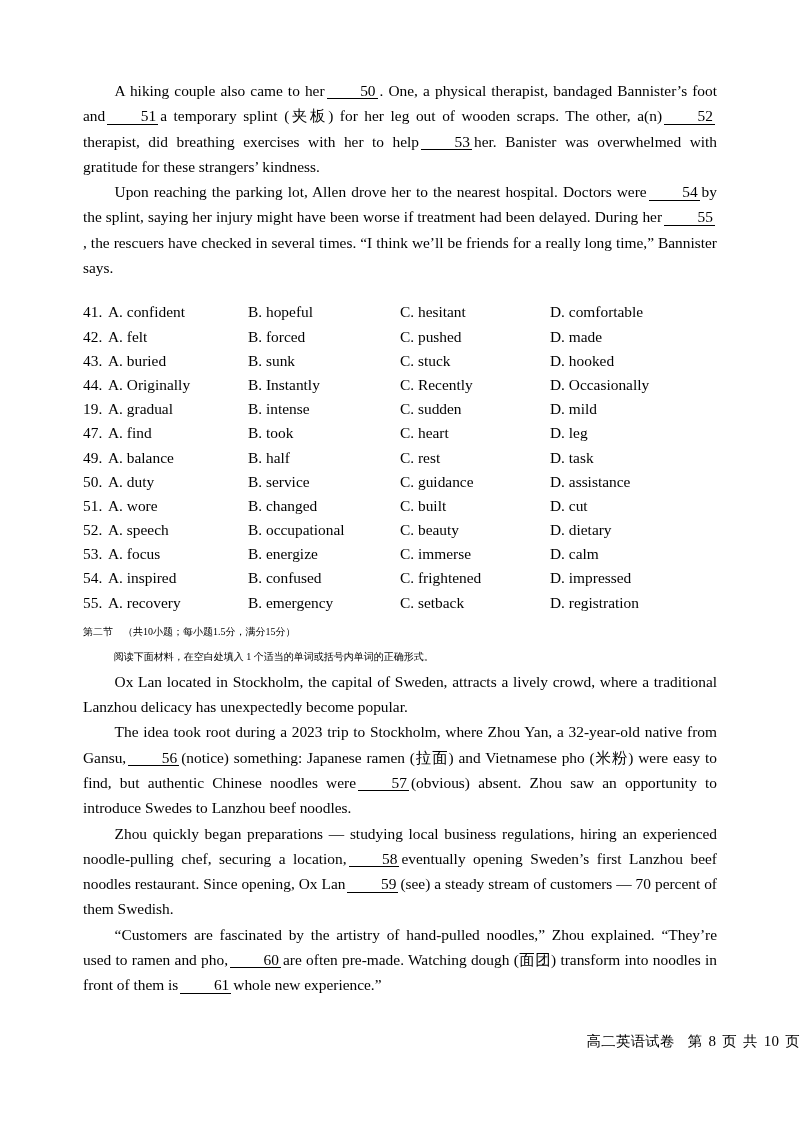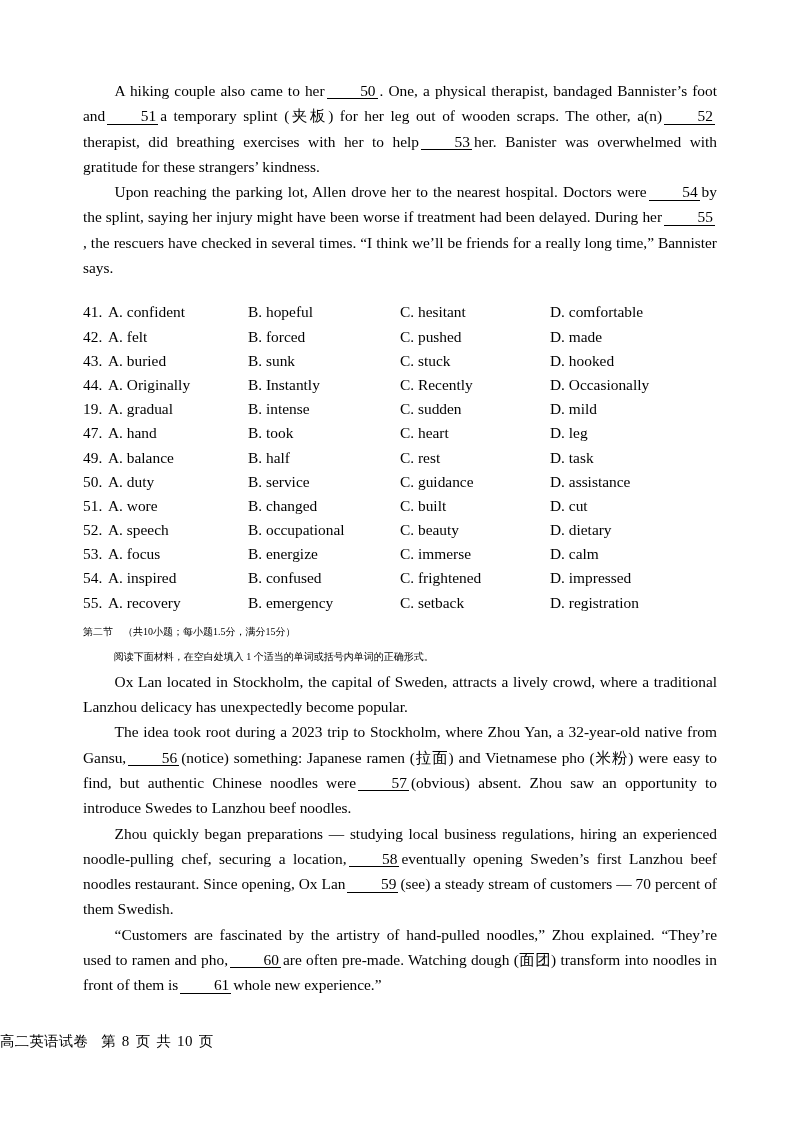--- a/index.html
+++ b/index.html
@@ -91,21 +91,21 @@
     line-height: 25px;
     text-indent: 2.05em;
   }
 
   
   .footer {
     position: absolute;
     left: 0;
     top: 1032px;
     width: 800px;
-    text-align: left;
+    text-align: right;
     font-size: 15px;
     letter-spacing: 0.3px;
   }
   .footer .fcjk {
     font-family: "DejaVu Sans", "Liberation Sans", sans-serif;
     font-size: 14.4px;
   }
   .footer .fnum {
     font-family: "Liberation Serif", serif;
     font-size: 15px;
@@ -133,21 +133,21 @@
       <div class="opt-row">
         <span class="opt-num">43.</span><span class="opt-a">A. buried</span><span class="opt-b">B. sunk</span><span class="opt-c">C. stuck</span><span class="opt-d">D. hooked</span>
       </div>
       <div class="opt-row">
         <span class="opt-num">44.</span><span class="opt-a">A. Originally</span><span class="opt-b">B. Instantly</span><span class="opt-c">C. Recently</span><span class="opt-d">D. Occasionally</span>
       </div>
       <div class="opt-row">
         <span class="opt-num">19.</span><span class="opt-a">A. gradual</span><span class="opt-b">B. intense</span><span class="opt-c">C. sudden</span><span class="opt-d">D. mild</span>
       </div>
       <div class="opt-row">
-        <span class="opt-num">47.</span><span class="opt-a">A. hand</span><span class="opt-b">B. took</span><span class="opt-c">C. heart</span><span class="opt-d">D. leg</span>
+        <span class="opt-num">47.</span><span class="opt-a">A. find</span><span class="opt-b">B. took</span><span class="opt-c">C. heart</span><span class="opt-d">D. leg</span>
       </div>
       <div class="opt-row">
         <span class="opt-num">49.</span><span class="opt-a">A. balance</span><span class="opt-b">B. half</span><span class="opt-c">C. rest</span><span class="opt-d">D. task</span>
       </div>
       <div class="opt-row">
         <span class="opt-num">50.</span><span class="opt-a">A. duty</span><span class="opt-b">B. service</span><span class="opt-c">C. guidance</span><span class="opt-d">D. assistance</span>
       </div>
       <div class="opt-row">
         <span class="opt-num">51.</span><span class="opt-a">A. wore</span><span class="opt-b">B. changed</span><span class="opt-c">C. built</span><span class="opt-d">D. cut</span>
       </div>

